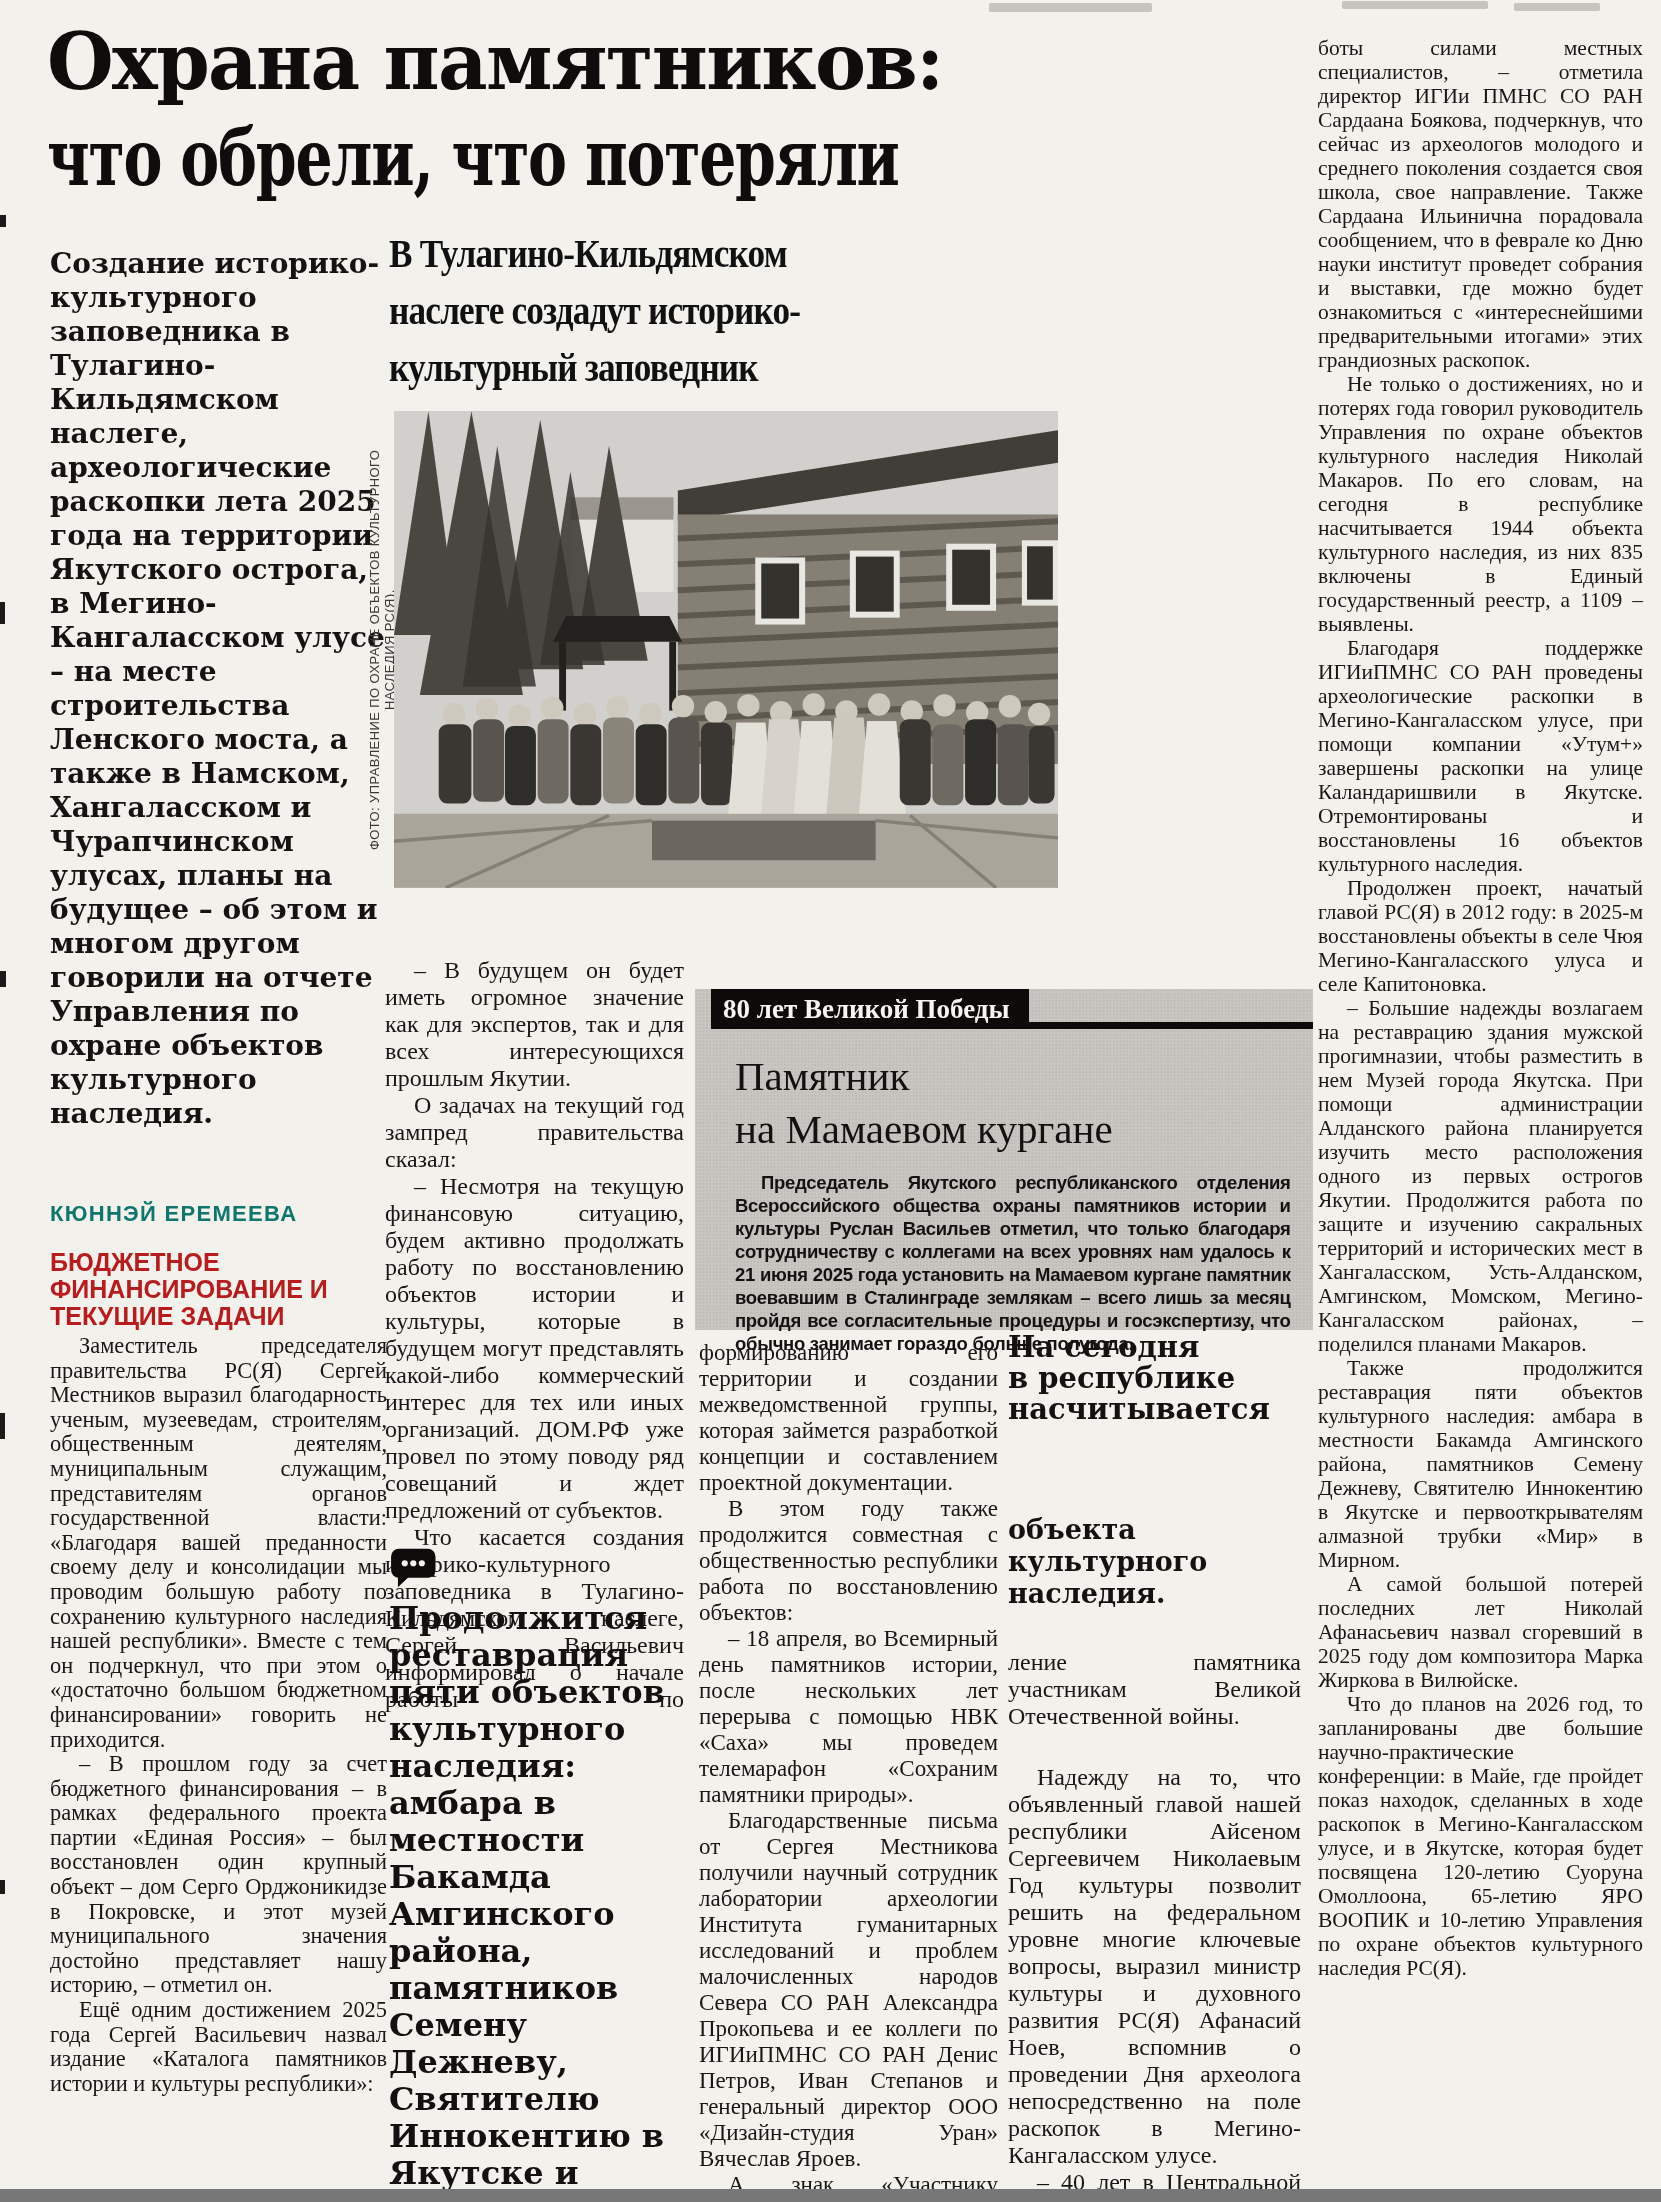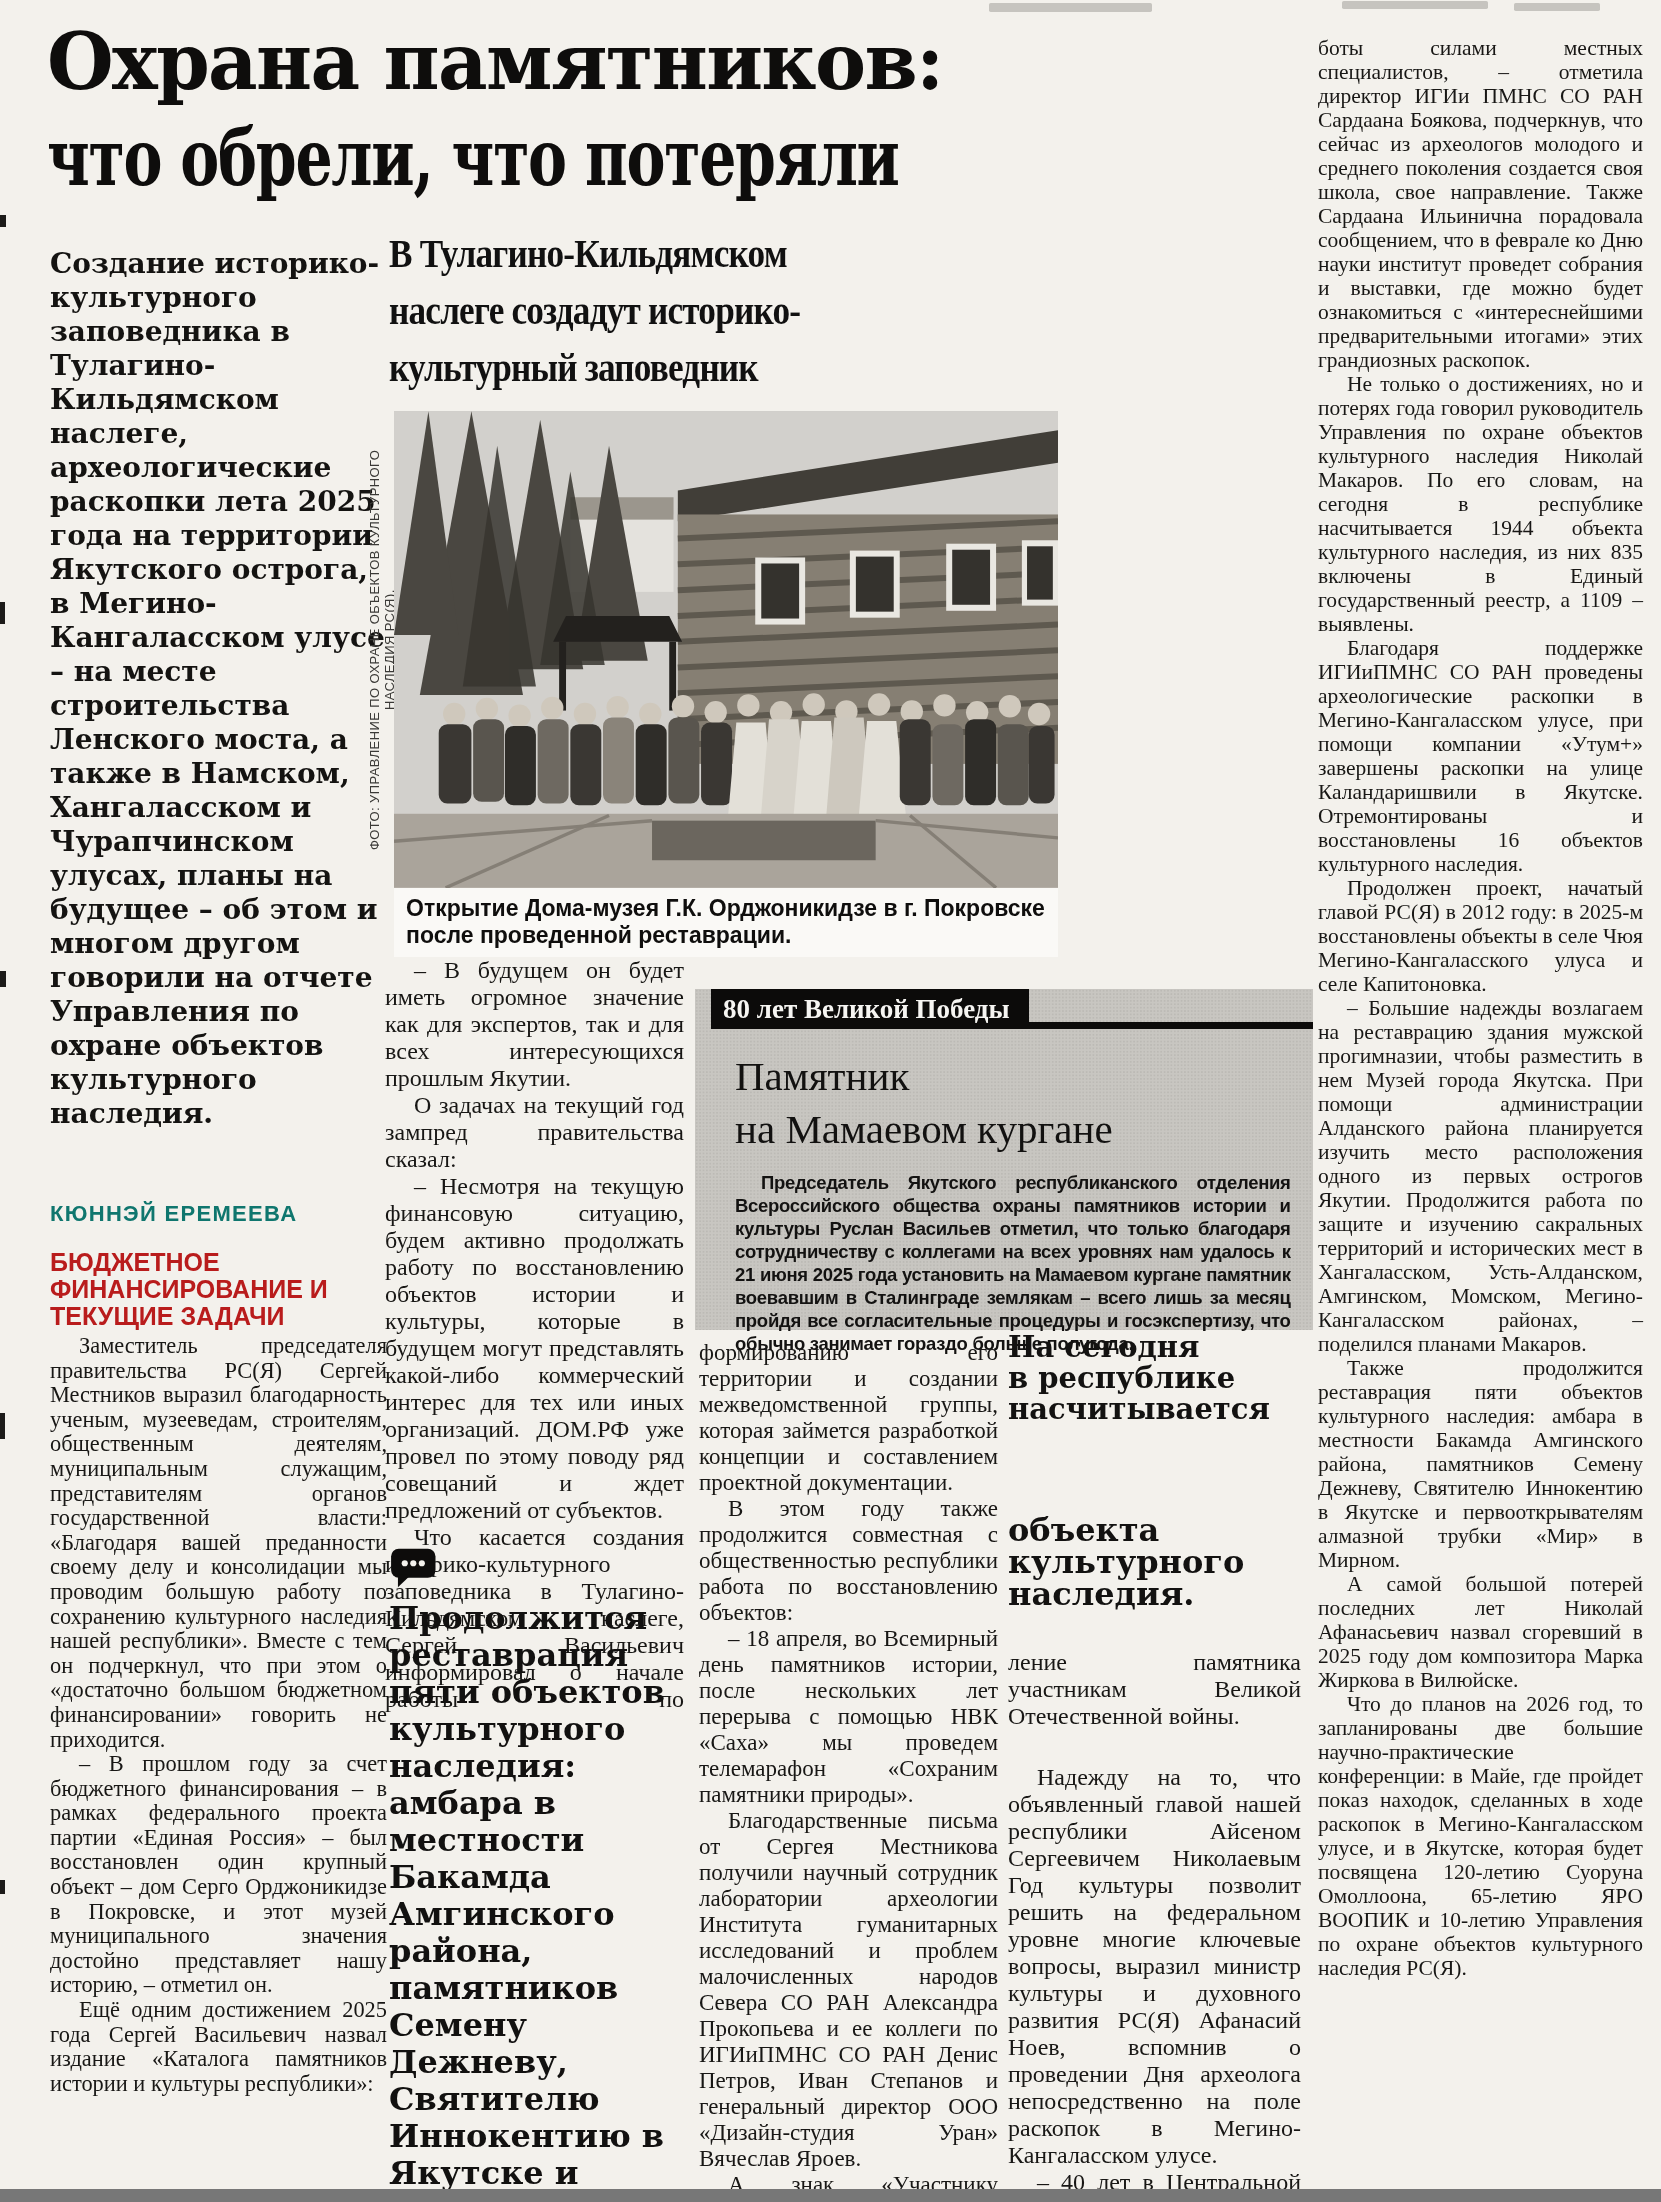--- a/index.html
+++ b/index.html
@@ -110,21 +110,21 @@
   }
   .stat-number {
     position:absolute; left:1008px; top:1431px; width:245px; height:67px;
     background:#0d0c0b; color:#f7f6f3; display:flex; align-items:center;
     justify-content:center; font-family:"DejaVu Serif", serif;
     font-weight:700; font-size:55px; letter-spacing:8.6px;
   }
   .stat-caption {
     position:absolute; left:1008px; top:1514px; width:258px;
     font-family:"DejaVu Serif", serif; font-weight:700;
-    font-size:32px; line-height:32px; color:#131211;
+    font-size:27px; line-height:32px; color:#131211;
   }
   .plans-head { position:absolute; left:1008px; top:1702px; width:293px; font-size:26px; line-height:29px; }
   .col4b { left:1008px; top:1764px; }
   
   .scan-mark { position:absolute; background:#1c1b19; }
   .scan-smudge { position:absolute; background:#a9a7a2; opacity:0.6; border-radius:1.7px; }
 </style>
 </head>
 <body>
 
@@ -258,21 +258,20 @@
       <rect x="300" y="476" width="260" height="46" fill="#6b665e"></rect>
       <g stroke="#857f76" stroke-width="4">
         <line x1="0" y1="500" x2="300" y2="476"></line>
         <line x1="560" y1="476" x2="772" y2="496"></line>
         <line x1="60" y1="554" x2="250" y2="470"></line>
         <line x1="700" y1="554" x2="600" y2="470"></line>
       </g>
     </svg>
   </div>
 
-  <div class="caption">Открытие Дома-музея Г.К. Орджоникидзе в г. Покровске после проведенной реставрации.</div>
 
   <div class="col col2">
     <p>– В будущем он будет иметь огромное значение как для экспертов, так и для всех интересующихся прошлым Якутии.</p>
     <p>О задачах на текущий год зампред правительства сказал:</p>
     <p>– Несмотря на текущую финансовую ситуацию, будем активно продолжать работу по восстановлению объектов истории и культуры, которые в будущем могут представлять какой-либо коммерческий интерес для тех или иных организаций. ДОМ.РФ уже провел по этому поводу ряд совещаний и ждет предложений от субъектов.</p>
     <p class="jlast">Что касается создания историко-культурного заповедника в Тулагино-Кильдямском наслеге, Сергей Васильевич информировал о начале работы по</p>
   </div>
 
   <div class="bubble-icon">
     <svg width="52" height="41" viewBox="0 0 60 48" xmlns="http://www.w3.org/2000/svg">

